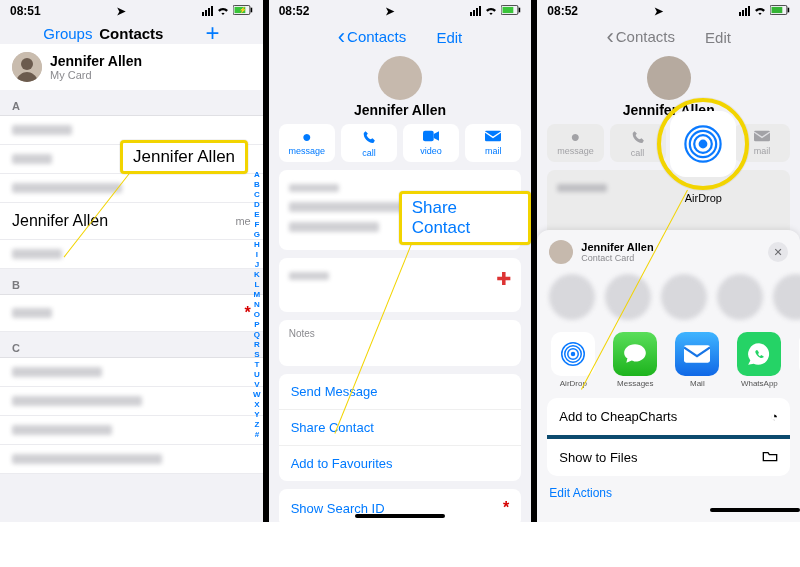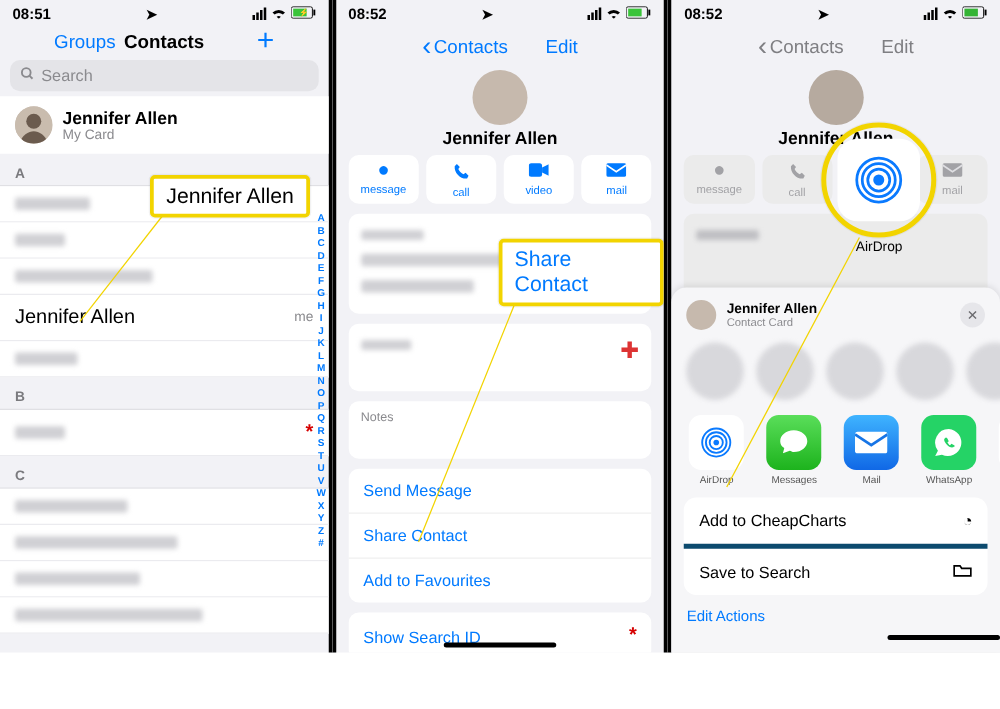--- a/index.html
+++ b/index.html
@@ -110,29 +110,20 @@
               <rect x="23" y="3" width="2" height="6" fill="#000"></rect>
               <text x="8" y="9" font-size="8" fill="#000">⚡</text>
             </svg>
       </span>
     </span>
   </div>
   <div class="nav">
     <span class="l">Groups</span>
     <span class="c">Contacts</span>
     <span class="r plus">+</span>
-  </div>
-  <div class="search">
-    <span>
-      <svg width="12" height="12" viewBox="0 0 24 24" fill="none" stroke="#8a8a8e" stroke-width="3">
-            <circle cx="10" cy="10" r="7"></circle>
-            <line x1="20" y1="20" x2="15" y2="15"></line>
-          </svg>
-    </span>
-    <span>Search</span>
   </div>
   <div class="mycard">
     <span class="avatar">
       <svg viewBox="0 0 30 30">
             <circle cx="15" cy="15" r="15" fill="#c9bcae"></circle>
             <circle cx="15" cy="12" r="6" fill="#6b5b4e"></circle>
             <path d="M4 30c1-7 7-10 11-10s10 3 11 10z" fill="#6b5b4e"></path>
           </svg>
     </span>
     <div>
@@ -434,21 +425,21 @@
         <div class="ai" style="background:#fff;"></div>
 
       </div>
     </div>
     <div class="slinks">
       <div class="slink">
         <span>Add to CheapCharts</span>
         <span>◔</span>
       </div>
       <div class="slink">
-        <span>Save to Search</span>
+        <span>Show to Files</span>
         <span><svg width="16" height="12" viewBox="0 0 24 18" fill="none" stroke="#000" stroke-width="2">
                 <path d="M2 4h7l2 3h11v9H2z"></path>
               </svg></span>
       </div>
     </div>
     <div class="edita">Edit Actions</div>
     <div class="home-ind" style="position:relative;margin:2px auto 6px;"></div>
   </div>
 </div>
 

